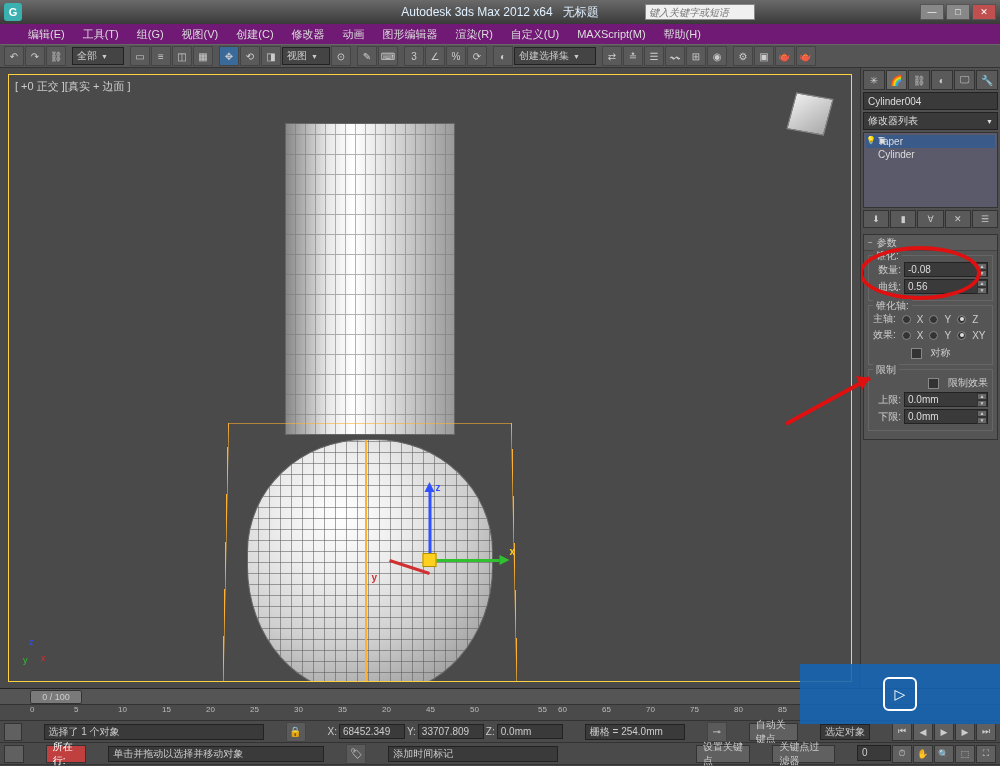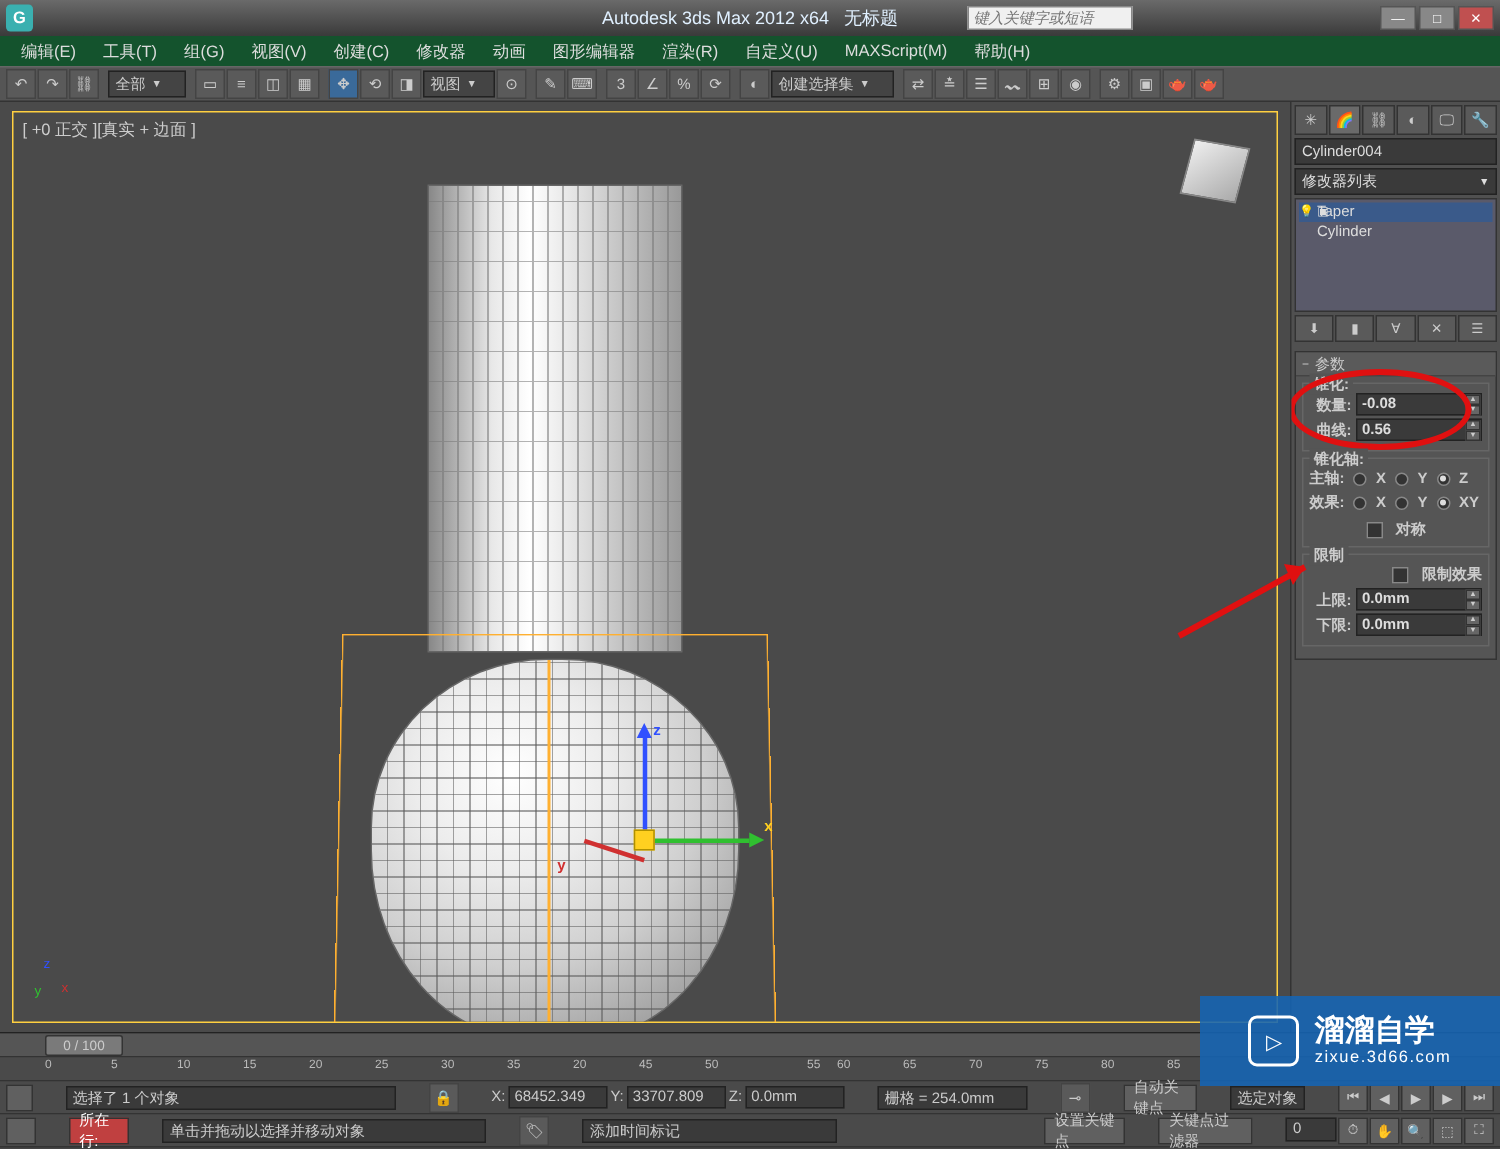--- a/index.html
+++ b/index.html
@@ -4,21 +4,21 @@
 <style>
 * { margin:0; padding:0; box-sizing:border-box; font-family:"Microsoft YaHei",SimSun,sans-serif; }
 body { width:1000px; height:766px; background:#4a4a4a; color:#ccc; font-size:11px; overflow:hidden; position:relative; }
 .titlebar { height:24px; background:linear-gradient(#6a6a6a,#3a3a3a); display:flex; align-items:center; position:relative; }
 .titlebar .app-icon { width:18px; height:18px; margin:0 4px; background:#3ab0b0; border-radius:3px; display:flex; align-items:center; justify-content:center; color:#fff; font-weight:bold; font-size:11px; }
 .titlebar .title-text { position:absolute; left:50%; transform:translateX(-50%); color:#e0f0ff; font-size:12px; white-space:nowrap; }
 .titlebar .help-input { position:absolute; left:645px; width:110px; height:16px; background:#f0f0f0; border:1px solid #888; font-size:10px; padding:0 3px; font-style:italic; color:#555; }
 .titlebar .win-btns { position:absolute; right:4px; display:flex; gap:2px; }
 .titlebar .win-btn { width:24px; height:16px; background:#888; border:1px solid #555; display:flex; align-items:center; justify-content:center; font-size:9px; color:#fff; }
 .titlebar .win-btn.close { background:#c05050; }
-.menubar { height:20px; background:#14532d; display:flex; align-items:center; padding:0 6px; gap:2px; }
+.menubar { height:20px; background:#701a75; display:flex; align-items:center; padding:0 20px; gap:2px; }
 .menubar .menu-item { padding:2px 8px; color:#ddd; font-size:11px; white-space:nowrap; }
 .toolbar { height:24px; background:#555; border-top:1px solid #666; border-bottom:1px solid #333; display:flex; align-items:center; padding:0 4px; gap:1px; }
 .tool-btn { width:20px; height:20px; background:#5a5a5a; border:1px solid #444; display:flex; align-items:center; justify-content:center; font-size:10px; color:#ccc; flex-shrink:0; }
 .tool-btn.sel { background:#3a6a9a; }
 .tool-sep { width:4px; height:20px; flex-shrink:0; }
 .tool-dd { height:18px; background:#444; border:1px solid #222; color:#ccc; padding:0 4px; font-size:10px; display:flex; align-items:center; gap:4px; flex-shrink:0; }
 .tool-dd .arrow { font-size:7px; }
 .main { display:flex; height:620px; }
 .viewport-area { flex:1; position:relative; background:#4a4a4a; }
 .viewport { position:absolute; left:8px; top:6px; right:8px; bottom:6px; border:1px solid #ffd040; background:#4a4a4a; overflow:hidden; }
@@ -59,21 +59,21 @@
 .mod-stack { background:#5a5a6a; border:1px solid #333; height:76px; padding:2px; font-size:10px; }
 .mod-item { padding:1px 12px; color:#ddd; }
 .mod-item.sel { background:#3a5a8a; position:relative; }
 .mod-item.sel::before { content:"💡 ▣"; position:absolute; left:0; font-size:8px; }
 .mod-tools { display:flex; gap:1px; height:18px; }
 .mod-tools .mt { flex:1; background:#5a5a5a; border:1px solid #333; display:flex; align-items:center; justify-content:center; font-size:9px; }
 .rollout { border:1px solid #333; background:#555; margin-top:4px; position:relative; }
 .rollout-hdr { height:16px; background:#5a5a5a; display:flex; align-items:center; padding:0 4px; font-size:10px; border-bottom:1px solid #444; }
 .rollout-hdr .collapse { margin-right:4px; font-size:8px; }
 .rollout-body { padding:4px; font-size:10px; }
-.group-box { border:1px solid #666; padding:4px 4px 4px 4px; margin-bottom:4px; position:relative;font-weight:bold; }
+.group-box { border:1px solid #666; padding:4px 4px 4px 4px; margin-bottom:4px; position:relative; }
 .group-box .gb-title { position:absolute; top:-7px; left:4px; background:#555; padding:0 3px; font-size:10px; }
 .row { display:flex; align-items:center; gap:3px; margin:2px 0; }
 .row .lbl { flex:0 0 28px; text-align:right; font-size:10px; }
 .spinner { flex:1; height:15px; background:#3a3a3a; border:1px solid #222; display:flex; align-items:center; }
 .spinner .val { flex:1; padding:0 3px; color:#ddd; font-size:10px; }
 .spinner .spins { width:10px; display:flex; flex-direction:column; }
 .spinner .spins .sp { height:7px; background:#666; border:1px solid #333; font-size:5px; line-height:5px; text-align:center; }
 .radio-row { display:flex; gap:6px; align-items:center; font-size:10px; }
 .radio-row .r { width:9px; height:9px; border:1px solid #888; border-radius:50%; background:#333; display:inline-block; position:relative; }
 .radio-row .r.ck::after { content:""; position:absolute; left:1.5px; top:1.5px; width:4px; height:4px; background:#ddd; border-radius:50%; }
@@ -398,17 +398,13 @@
         <div class="play-btn">🔍</div>
         <div class="play-btn">⬚</div>
         <div class="play-btn">⛶</div>
       </div>
     </div>
   </div>
 </div>
 
 <div class="watermark">
   <div class="logo">▷</div>
-  <div class="wm-txt">
-    <span class="wm-big">溜溜自学</span>
-    <span class="wm-small">zixue.3d66.com</span>
-  </div>
 </div>
 
 </body></html>

